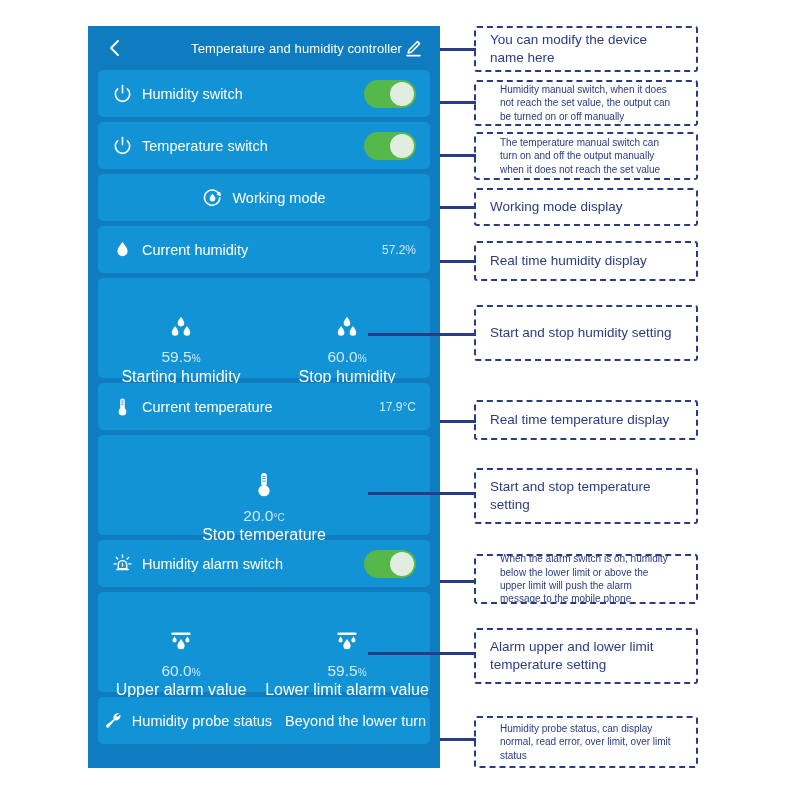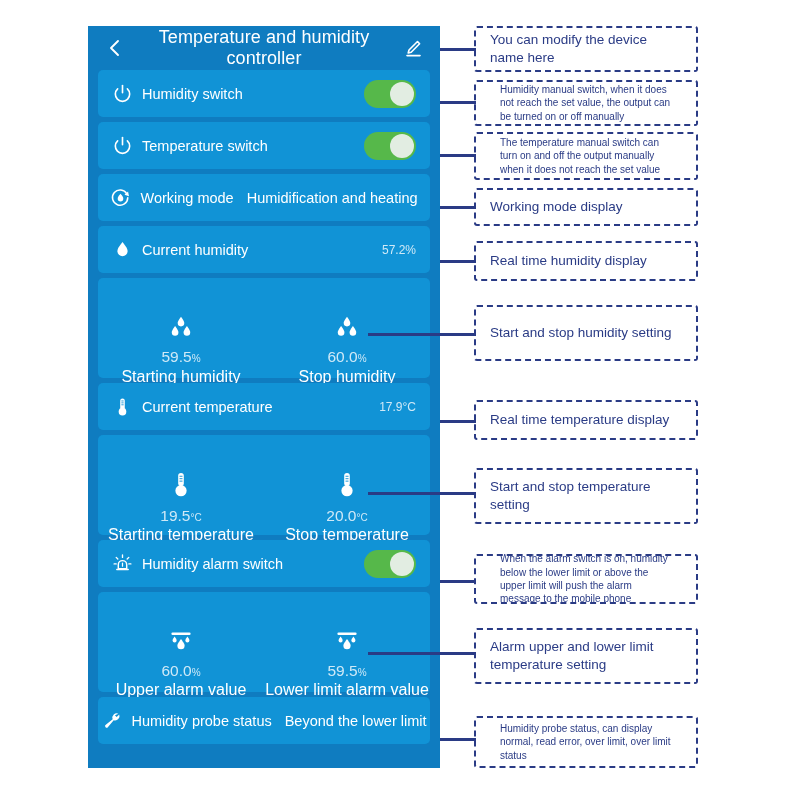--- a/index.html
+++ b/index.html
@@ -29,23 +29,23 @@
 
   #app-header {
     height: 44px;
     display: flex;
     align-items: center;
     padding: 0 6px;
     position: relative;
   }
   #app-header .title {
     flex: 1;
-    text-align: center;
+    text-align: right;
     color: #ffffff;
-    font-size: 18px;
+    font-size: 13px;
     letter-spacing: .1px;
   }
   .hdr-icon { width: 22px; height: 22px; display:block; }
 
   .row {
     background: #1193D6;
     border-radius: 5px;
     margin-bottom: 5px;
     box-sizing: border-box;
     position: relative;
@@ -207,21 +207,20 @@
 
   <div class="row single">
     <span class="ico">
       <svg viewBox="0 0 22 22" width="21" height="21">
         <path d="M17.6 7.2 A8 8 0 1 0 18.6 11.2" fill="none" stroke="#fff" stroke-width="1.6" stroke-linecap="round"></path>
         <polygon points="18.9,4.6 19.9,9.6 15.2,8.2" fill="#fff"></polygon>
         <path d="M11 7.2 C13.1 9.7 13.9 10.8 13.9 12.2 A2.9 2.9 0 0 1 8.1 12.2 C8.1 10.8 8.9 9.7 11 7.2 Z" fill="#fff"></path>
       </svg>
     </span>
     <span class="label">Working mode</span>
-    <span class="inline-value">Humidification and heating</span>
   </div>
 
   <div class="row single">
     <span class="ico">
       <svg viewBox="0 0 22 22" width="21" height="21">
         <path d="M11 3.2 C15 8.4 16.3 10.3 16.3 12.8 A5.3 5.3 0 0 1 5.7 12.8 C5.7 10.3 7 8.4 11 3.2 Z" fill="#fff"></path>
       </svg>
     </span>
     <span class="label">Current humidity</span>
     <span class="value-right">57.2%</span>
@@ -260,33 +259,20 @@
         <line x1="9.8" y1="5.2" x2="12.2" y2="5.2" stroke="#1193D6" stroke-width="0.9"></line>
         <line x1="9.8" y1="7.2" x2="12.2" y2="7.2" stroke="#1193D6" stroke-width="0.9"></line>
         <line x1="9.8" y1="9.2" x2="12.2" y2="9.2" stroke="#1193D6" stroke-width="0.9"></line>
       </svg>
     </span>
     <span class="label">Current temperature</span>
     <span class="value-right">17.9°C</span>
   </div>
 
   <div class="row dual">
-    <div class="cell">
-      <span class="cell-ico">
-        <svg viewBox="0 0 24 32" width="24" height="30">
-          <rect x="9" y="2" width="6" height="14" rx="3" fill="#fff"></rect>
-          <circle cx="12" cy="21" r="6" fill="#fff"></circle>
-          <line x1="10.4" y1="5.6" x2="13.6" y2="5.6" stroke="#1193D6" stroke-width="1"></line>
-          <line x1="10.4" y1="8.2" x2="13.6" y2="8.2" stroke="#1193D6" stroke-width="1"></line>
-          <line x1="10.4" y1="10.8" x2="13.6" y2="10.8" stroke="#1193D6" stroke-width="1"></line>
-        </svg>
-      </span>
-      <span class="cell-val"><span>19.5</span><span class="unit">°C</span></span>
-      <span class="cell-name">Starting temperature</span>
-    </div>
     <div class="cell">
       <span class="cell-ico">
         <svg viewBox="0 0 24 32" width="24" height="30">
           <rect x="9" y="2" width="6" height="14" rx="3" fill="#fff"></rect>
           <circle cx="12" cy="21" r="6" fill="#fff"></circle>
           <line x1="10.4" y1="5.6" x2="13.6" y2="5.6" stroke="#1193D6" stroke-width="1"></line>
           <line x1="10.4" y1="8.2" x2="13.6" y2="8.2" stroke="#1193D6" stroke-width="1"></line>
           <line x1="10.4" y1="10.8" x2="13.6" y2="10.8" stroke="#1193D6" stroke-width="1"></line>
         </svg>
       </span>
@@ -341,21 +327,21 @@
     </div>
   </div>
 
   <div class="row single">
     <span class="ico">
       <svg viewBox="0 0 22 22" width="21" height="21">
         <path d="M18.2 3.8 A4.6 4.6 0 0 0 12.2 9.6 L4.4 16.1 A1.9 1.9 0 0 0 6.7 18.6 L13.3 10.7 A4.6 4.6 0 0 0 19.1 4.7 L16.4 7.4 L14.6 5.6 Z" fill="#fff"></path>
       </svg>
     </span>
     <span class="label">Humidity probe status</span>
-    <span class="inline-value">Beyond the lower limit</span>
+    <span class="inline-value">Beyond the lower turn</span>
   </div>
 
 </div>
 
 <div class="connector" style="left:440px; top:48px; width:36px;"></div>
 <div class="connector" style="left:440px; top:101px; width:36px;"></div>
 <div class="connector" style="left:440px; top:154px; width:36px;"></div>
 <div class="connector" style="left:440px; top:206px; width:36px;"></div>
 <div class="connector" style="left:440px; top:260px; width:36px;"></div>
 <div class="connector" style="left:368px; top:333px; width:108px;"></div>

